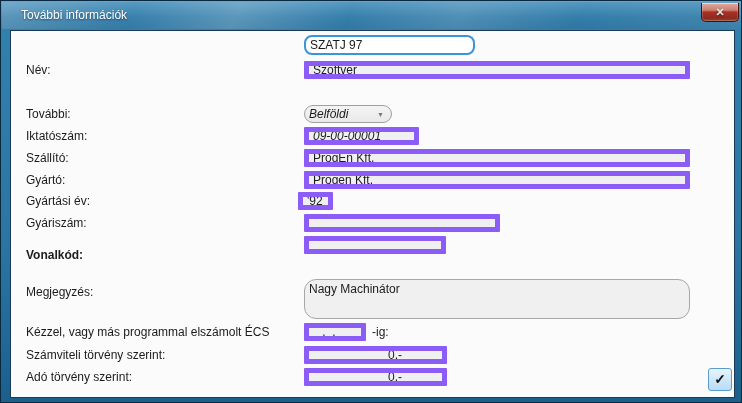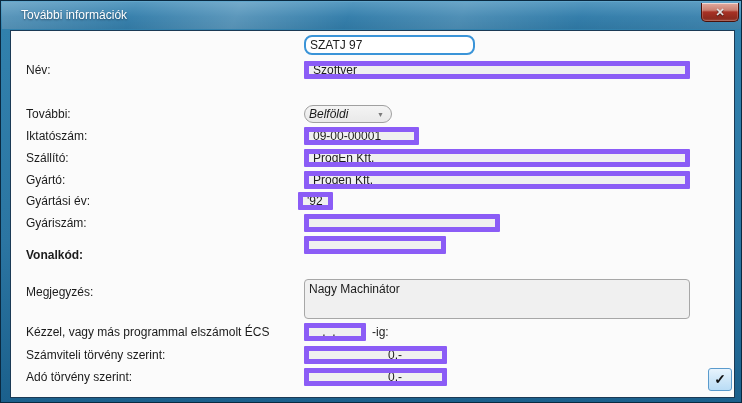--- a/index.html
+++ b/index.html
@@ -55,21 +55,21 @@
   .dropdown{
     position:absolute; height:18px; border:1px solid #a0a0a0; border-radius:9px;
     background:linear-gradient(180deg,#f4f4f4 0%,#e9e9e9 100%);
     font-size:12px; color:#1b1b1b; line-height:16px; padding:0 4px; cursor:default;font-style:italic;
   }
   .dd-arrow{
     position:absolute; right:7px; top:5px; font-size:7px; color:#7a7a7a; line-height:7px;
   }
   textarea.memo{
     position:absolute; resize:none; overflow:hidden;
-    border:1px solid #a7a7a7; border-radius:4px; background:#f0f0f0;
+    border:1px solid #a7a7a7; border-radius:12px; background:#f0f0f0;
     font-family:"Liberation Sans","DejaVu Sans",sans-serif; font-size:12px; color:#1b1b1b;
     padding:1px 4px; line-height:16px; outline:none;
   }
   .confirm-btn{
     position:absolute; left:697px; top:337px; width:24px; height:23px;
     border:1px solid #5a9bcd; border-radius:3px;
     background:linear-gradient(180deg,#e8f4fd 0%,#cfe7f8 50%,#b9dcf5 100%);
     font-size:14px; font-weight:bold; color:#111; text-align:center; line-height:21px;
     padding:0; cursor:default;
   }
@@ -90,21 +90,21 @@
     <div class="lbl" style="top:30px;">Név:</div>
     <input class="inp" style="left: 293px; top: 30px; width: 386px;" value="Szoftver">
 
     <div class="lbl" style="top:74px;">További:</div>
     <div class="dropdown" style="left:293px; top:74px; width:88px;">
       <span>Belföldi</span>
       <span class="dd-arrow">▼</span>
     </div>
 
     <div class="lbl" style="top:96px;">Iktatószám:</div>
-    <input class="inp" style="left: 293px; top: 96px; width: 115px;" value="09-00-00001">
+    <input class="inp" style="left: 293px; top: 96px; width: 115px; font-style: italic;" value="09-00-00001">
 
     <div class="lbl" style="top:118px;">Szállító:</div>
     <input class="inp" style="left: 293px; top: 118px; width: 386px;" value="ProgEn Kft.">
 
     <div class="lbl" style="top:140px;">Gyártó:</div>
     <input class="inp" style="left: 293px; top: 140px; width: 386px;" value="Progen Kft.">
 
     <div class="lbl" style="top:161px;">Gyártási év:</div>
     <input class="inp" style="left: 287px; top: 161px; width: 35px;" value="'92">
 

